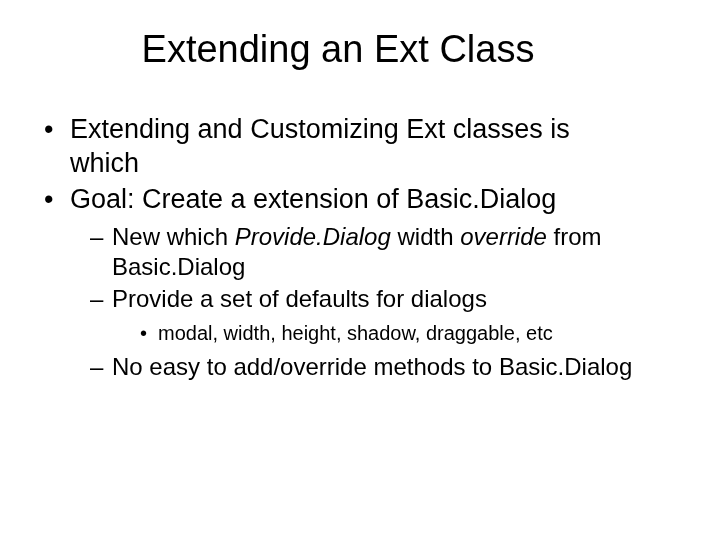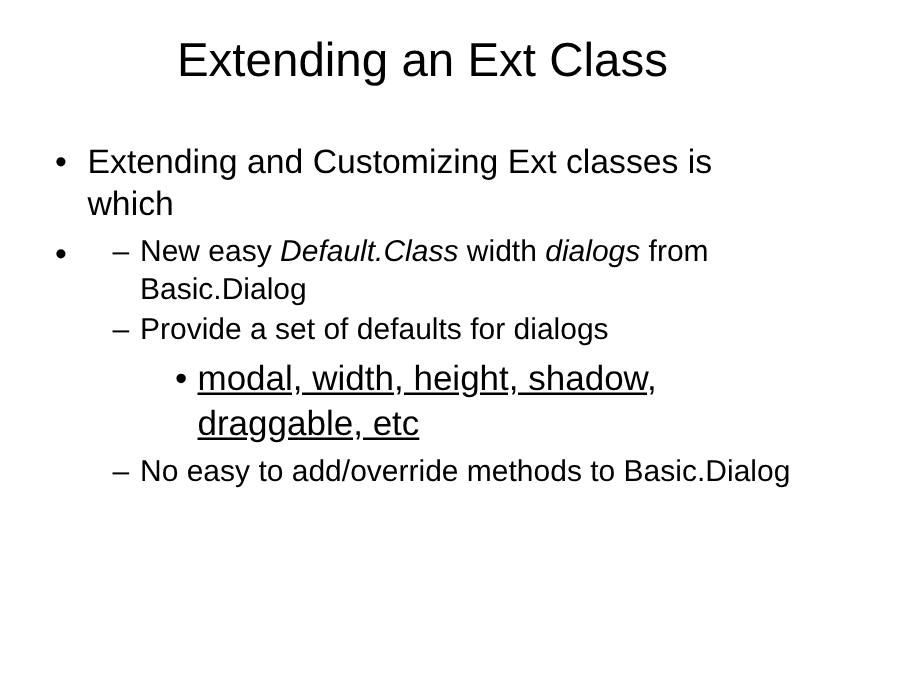--- a/index.html
+++ b/index.html
@@ -57,23 +57,22 @@
   ul.level2 > li::before {
     content: "–";
     position: absolute;
     left: 0;
     top: 0;
   }
   ul.level3 {
     list-style: none;
     margin: 6px 0 6px 0;
     padding: 0 0 0 28px;
-    font-size: 28px;
+    font-size: 20px;
     line-height: 1.3;
-    text-decoration: underline;
   }
   ul.level3 > li {
     position: relative;
     padding-left: 18px;
     margin-bottom: 2px;
   }
   ul.level3 > li::before {
     content: "•";
     position: absolute;
     left: 0;
@@ -85,24 +84,25 @@
 <body>
 
 <div class="slide">
   <h1 class="title">Extending an Ext Class</h1>
 
   <ul class="level1">
     <li>
       <span>Extending and Customizing Ext classes is which</span>
     </li>
     <li>
+      <span>Goal: Create a extension of Basic.Dialog</span>
 
       <ul class="level2">
         <li>
-          <span>New easy </span><span class="italic">Default.Class</span><span> width </span><span class="italic">dialogs</span><span> from Basic.Dialog</span>
+          <span>New which </span><span class="italic">Provide.Dialog</span><span> width </span><span class="italic">override</span><span> from Basic.Dialog</span>
         </li>
         <li>
           <span>Provide a set of defaults for dialogs</span>
           <ul class="level3">
             <li>
               <span>modal, width, height, shadow, draggable, etc</span>
             </li>
           </ul>
         </li>
         <li>

